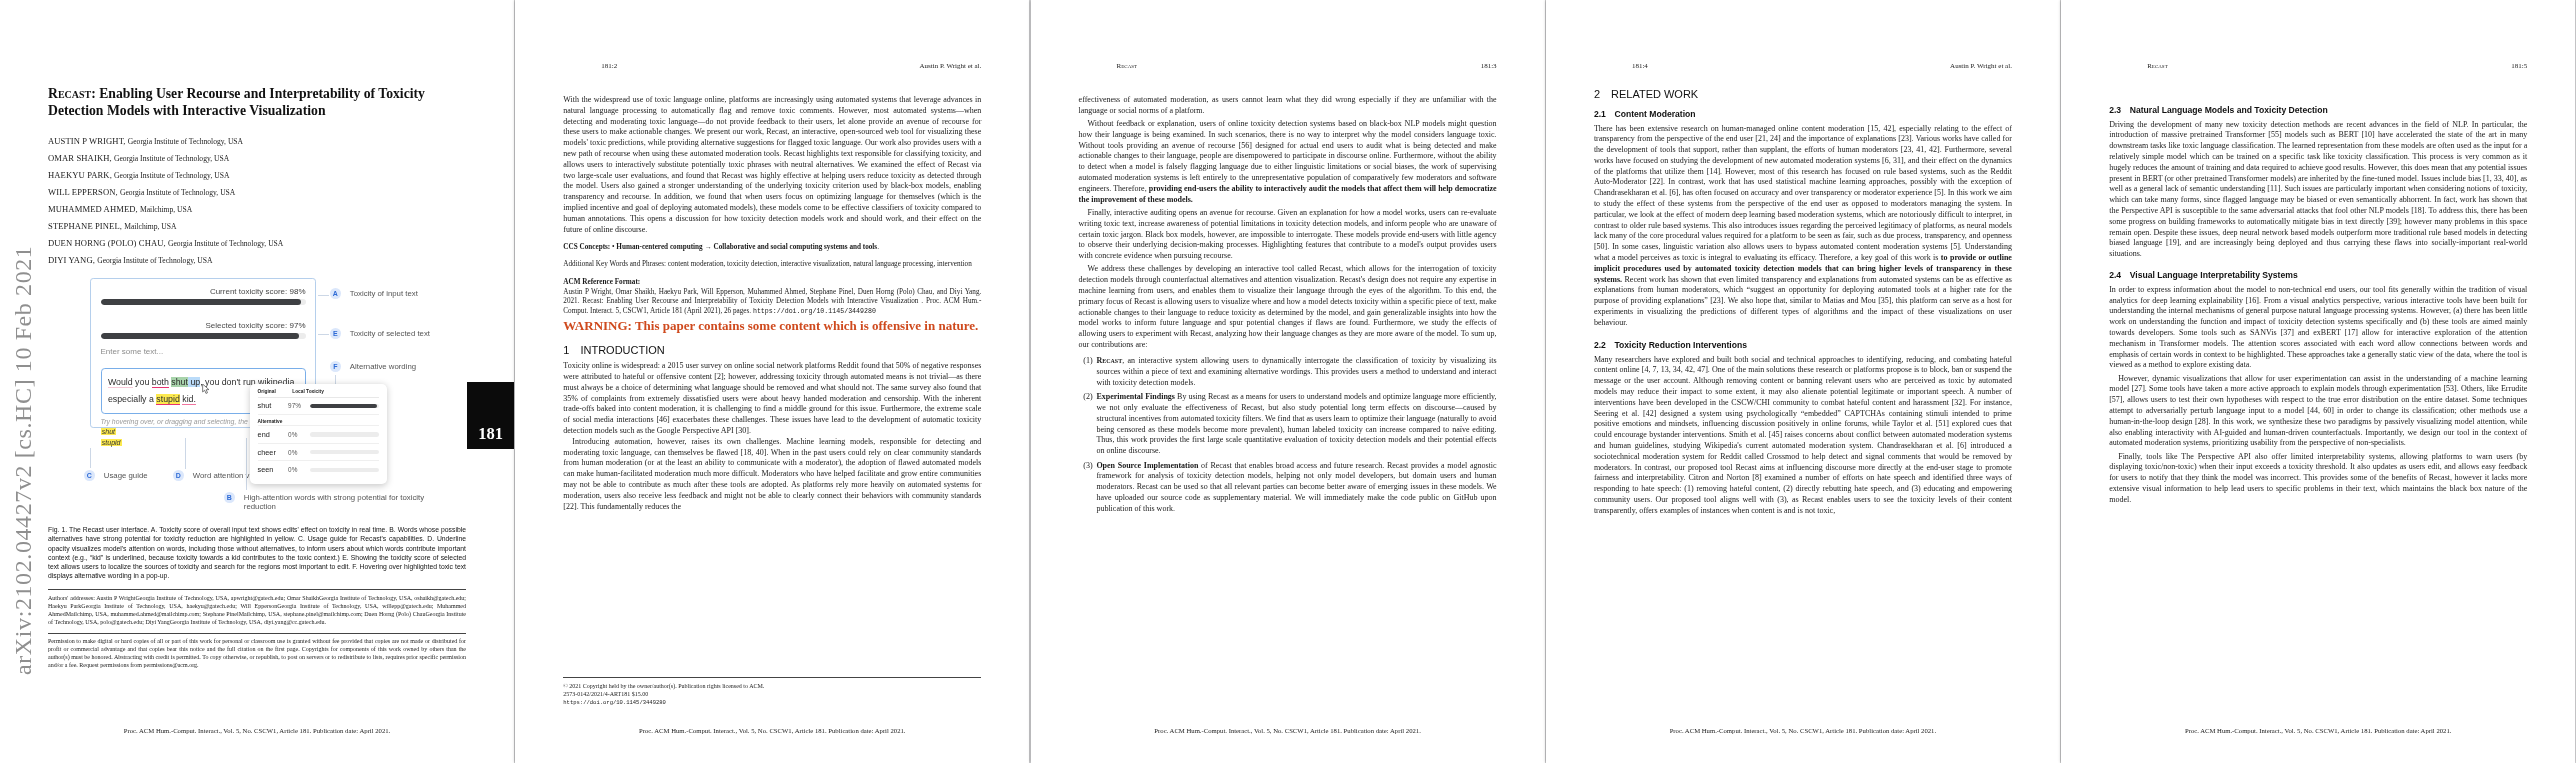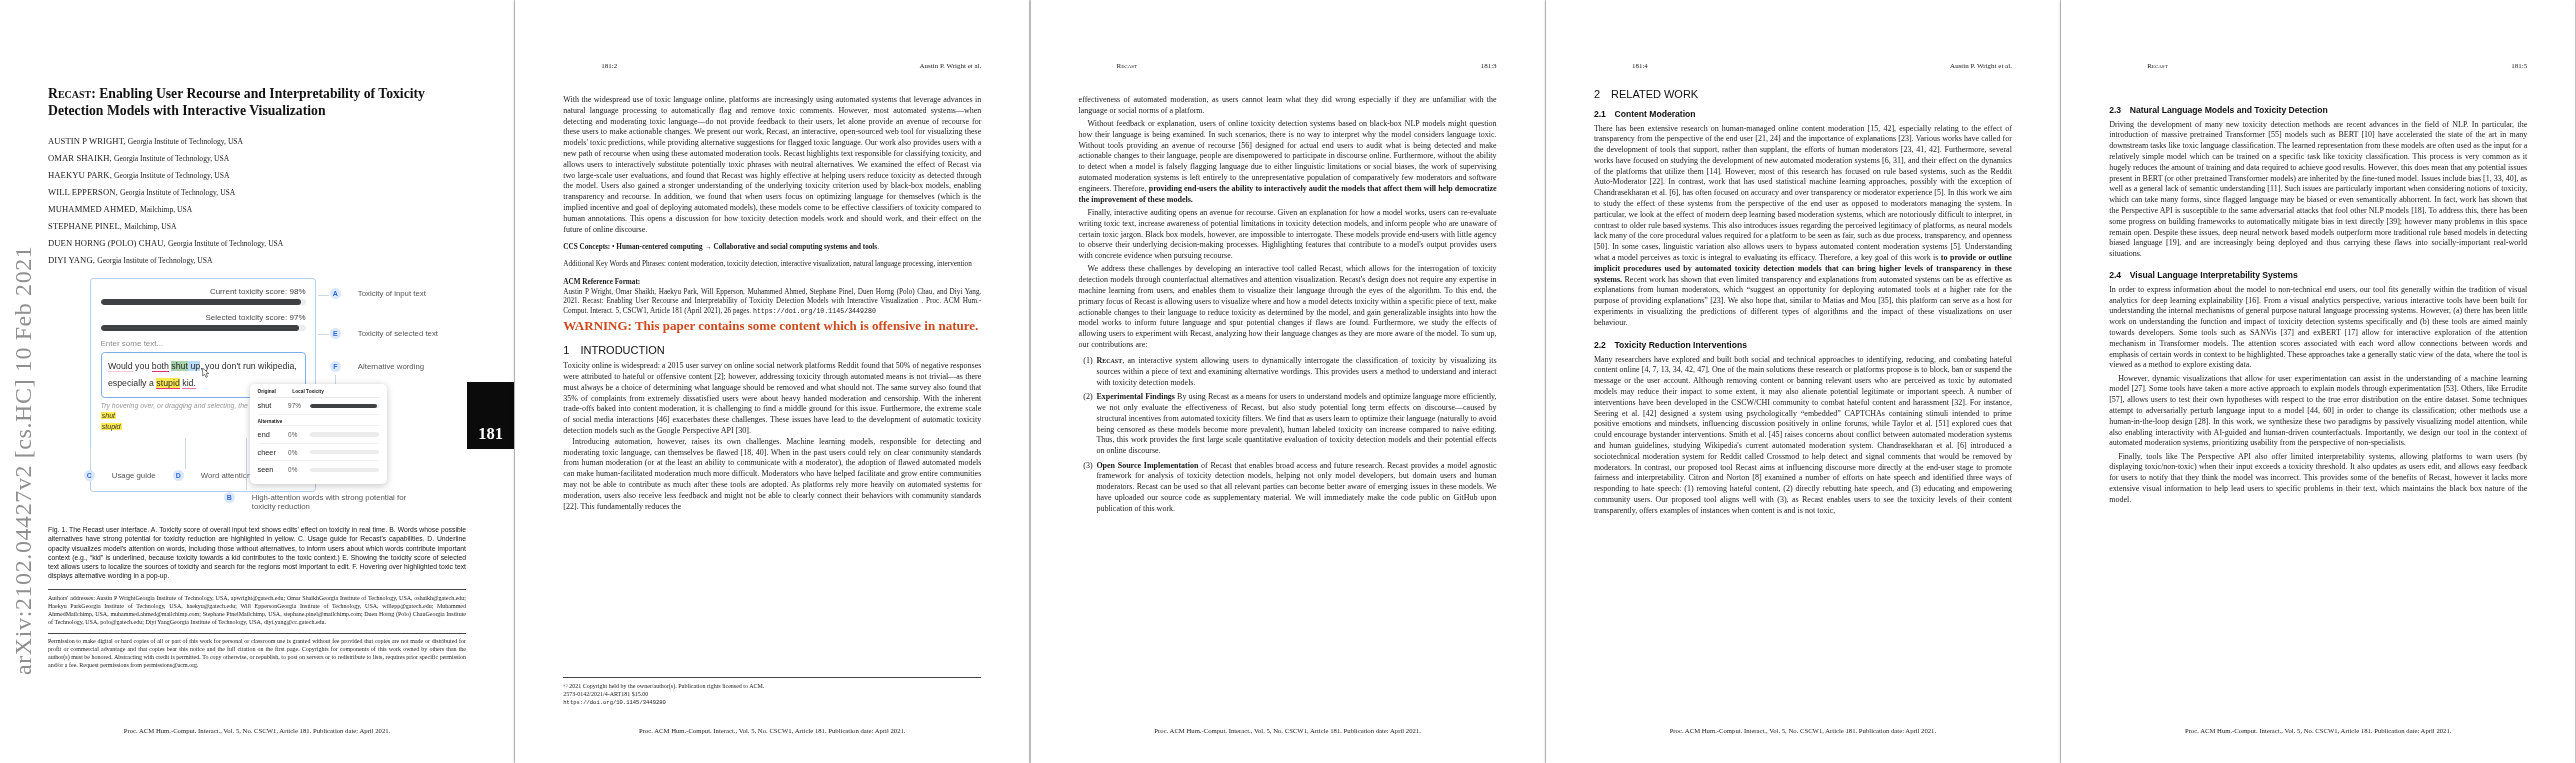--- a/index.html
+++ b/index.html
@@ -51,44 +51,44 @@
   .au-aff { font-size: 7.6px; color: #222; }
   .art-tab {
     position: absolute; right: 0; top: 382px; width: 47px; height: 67px;
     background: #0b0b0b; color: #fff;
     display: flex; align-items: flex-end; justify-content: center;
     font-size: 16.5px; font-weight: bold; padding-bottom: 5.1px;
   }
   
   .fig { position: relative; width: 100%; height: 237px; margin-top: 9px; font-family: "Liberation Sans", sans-serif; }
   .figbox {
-    position: absolute; left: 42px; top: 0; width: 226px; height: 214px;
+    position: absolute; left: 42px; top: 0; width: 226px; height: 150px;
     border: 0.6px solid #b5cfec; border-radius: 3.2px; background: #fff; padding: 8.3px 9.5px;
   }
   .scorelab { text-align: right; font-size: 8px; color: #4a4a4a; }
   .scoreval { color: #3a3a3a; }
   .bartrack { margin-top: 2.5px; height: 6.4px; background: #ececec; border-radius: 3.8px; overflow: hidden; }
   .barfill { height: 100%; background: #3e4043; border-radius: 3.8px; }
   .enterlab { margin-top: 7.6px; font-size: 8px; color: #8d8d8d; }
   .textbox {
-    margin-top: 4px; border: 1px solid #79aee9; border-radius: 3.8px;
+    margin-top: 12px; border: 1px solid #79aee9; border-radius: 3.8px;
     padding: 5.1px 6.4px; font-size: 8.8px; line-height: 17px; color: #2c2c2c;
     position: relative;
   }
   .tok { padding-bottom: 0.6px; }
   .u-faint  { border-bottom: 1.3px solid #f6c9d8; }
   .u-strong { border-bottom: 1.6px solid #e8326f; }
   .u-mid    { border-bottom: 1.3px solid #f0749e; }
   .hl-green { background: #a8d3ab; }
   .hl-blue  { background: #badbf9; }
   .hl-yellow{ background: #fce94f; }
   .cursor-glyph { position: absolute; left: 100px; top: 15.3px; z-index: 3; }
   .hint { margin-top: 4.5px; font-size: 6.9px; font-style: italic; color: #9a9a9a; }
   .hintword { display: inline-block; background: #fce94f; font-style: italic; font-size: 7px; padding: 0 1.3px; margin-top: 1.9px; color: #333; }
-  .ann { position: absolute; display: flex; gap: 17px; align-items: flex-start; justify-content: flex-end; }
+  .ann { position: absolute; display: flex; gap: 9px; align-items: flex-start; }
   .ann-badge {
     width: 10.8px; height: 10.8px; border-radius: 50%; flex: 0 0 auto;
     background: #dbe7fb; color: #2e6bd6; font-weight: bold; font-size: 7px;
     display: flex; align-items: center; justify-content: center;
   }
   .ann-label { font-size: 7.8px; color: #555; line-height: 9.5px; padding-top: 0.6px; }
   .leader { position: absolute; background: #ccd7e6; z-index: 1; }
   .popup {
     position: absolute; left: 202px; top: 106px; width: 137px; z-index: 2;
     background: #fff; border-radius: 5.1px; box-shadow: 0 1.3px 7.6px rgba(0,0,0,.22);
@@ -140,21 +140,21 @@
       <div class="leader" style="left:287px; top:97px; width:0.6px; height:9px;"></div>
       <div class="leader" style="left:42px; top:170px; width:0.6px; height:20.4px;"></div>
       <div class="leader" style="left:137px; top:160px; width:0.6px; height:30.5px;"></div>
       <div class="leader" style="left:198px; top:160px; width:0.6px; height:52px;"></div>
 
       <div class="figbox">
         <div class="scorelab"><span>Current toxicity score:</span> <span class="scoreval">98%</span></div>
         <div class="bartrack">
             <div class="barfill" style="width:98%"></div>
           </div>
-        <div class="scorelab" style="margin-top:8px;"><span>Selected toxicity score:</span> <span class="scoreval">97%</span></div>
+        <div class="scorelab" style="margin-top:16px;"><span>Selected toxicity score:</span> <span class="scoreval">97%</span></div>
         <div class="bartrack">
             <div class="barfill" style="width:97%"></div>
           </div>
         <div class="enterlab">Enter some text...</div>
         <div class="textbox">
           <span class="tok u-faint">Would</span><span class="tok"> you </span><span class="tok u-strong">both</span><span class="tok"> </span><span class="tok hl-green">shut</span><span class="tok hl-blue"> up</span><span class="tok">, you don't run wikipedia, especially a </span><span class="tok hl-yellow u-strong">stupid</span><span class="tok"> </span><span class="tok u-mid">kid.</span>
           <svg class="cursor-glyph" width="8.3" height="10.2" viewBox="0 0 13 16">
               <path d="M1,0 L1,12.5 L4.2,9.8 L6.2,14.8 L8.6,13.8 L6.6,9 L10.8,8.8 Z" fill="#ffffff" stroke="#333333" stroke-width="1"></path>
             </svg>
         </div>

